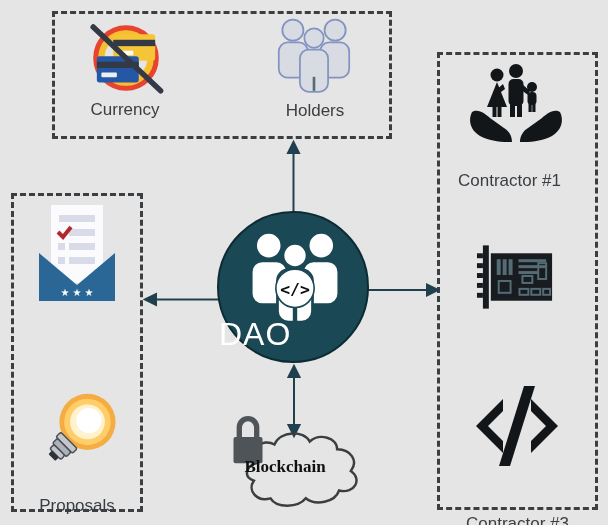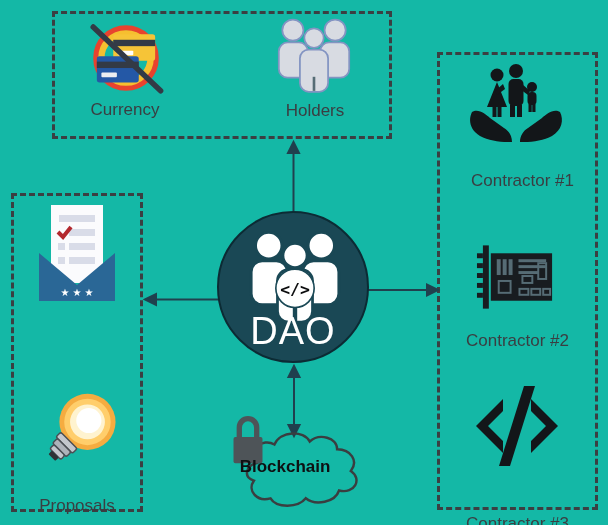--- a/index.html
+++ b/index.html
@@ -1,36 +1,36 @@
 <!DOCTYPE html>
 <html><head>
 <meta charset="utf-8">
 <style>
   html,body{margin:0;padding:0;background:#566C75;}
   .canvas{
-    position:relative;width:608px;height:525px;background:#14b8a6;
+    position:relative;width:608px;height:525px;background:#e5e5e5;
     font-family:"Liberation Sans",sans-serif;overflow:hidden;
   }
   .dashed-box{position:absolute;border:3px dashed #3B3F42;box-sizing:border-box;}
   .icon{position:absolute;}
   .label{
     position:absolute;color:#3A3E42;font-size:17px;text-align:center;
     font-family:"Liberation Sans",sans-serif;
   }
   .dao-circle{
     position:absolute;left:217px;top:211px;width:152px;height:152px;
     border-radius:50%;background:#1A4855;border:2px solid #0C2B34;box-sizing:border-box;
   }
   .dao-label{
-    position:absolute;left:0;right:0;bottom:8px;text-align:center;
-    color:#FFFFFF;font-size:38px;letter-spacing:1px;
+    position:absolute;left:0;right:0;bottom:8px;
+    color:#FFFFFF;font-size:32px;letter-spacing:1px;
   }
   .blockchain-label{
     position:absolute;left:230px;top:457px;width:110px;text-align:center;
-    color:#0E1012;font-size:17px;font-weight:700;
+    color:#0E1012;font-size:17px;font-weight:700;font-family:Liberation Serif, serif;
   }
   svg{display:block;}
   .arrow-layer{position:absolute;left:0;top:0;pointer-events:none;}
 </style>
 </head>
 <body>
 
 <div class="canvas">
 
   <div class="dashed-box" style="left:52px;top:11px;width:340px;height:128px;"></div>
@@ -140,21 +140,21 @@
       <circle cx="66" cy="27" r="5"></circle>
       <rect x="61.5" y="32" width="9" height="13" rx="4"></rect>
       <rect x="62.5" y="44" width="3.2" height="8"></rect>
       <rect x="66.3" y="44" width="3.2" height="8"></rect>
       <path d="M56,24 L64,31 L62,35 L54,29 Z"></path>
       <path d="M37,24 L29,31 L31,35 L39,29 Z"></path>
       <path d="M6,52 C2,60 4,70 14,76 C22,80 32,82 42,82 L46,82 C46,76 43,71 38,68 L24,58 C20,54 12,48 6,52 Z"></path>
       <path d="M94,52 C98,60 96,70 86,76 C78,80 68,82 58,82 L54,82 C54,76 57,71 62,68 L76,58 C80,54 88,48 94,52 Z"></path>
     </g>
   </svg>
-  <div class="label" style="left:442px;top:171px;width:161px;">Contractor #1</div>
+  <div class="label" style="left:429px;top:171px;width:161px;">Contractor #1</div>
 
   <svg class="icon" style="left:475px;top:243px;" width="84" height="70" viewBox="0 0 85 70">
     <g fill="#181C20">
       <rect x="8" y="2" width="6" height="64"></rect>
       <rect x="2" y="10" width="6" height="5"></rect>
       <rect x="2" y="20" width="6" height="5"></rect>
       <rect x="2" y="30" width="6" height="5"></rect>
       <rect x="2" y="40" width="6" height="5"></rect>
       <rect x="2" y="50" width="6" height="5"></rect>
       <rect x="16" y="10" width="62" height="48"></rect>
@@ -169,21 +169,20 @@
     </g>
     <g fill="none" stroke="#566C75" stroke-width="2">
       <rect x="24" y="38" width="12" height="12"></rect>
       <rect x="48" y="33" width="10" height="7"></rect>
       <rect x="45" y="46" width="9" height="6"></rect>
       <rect x="57" y="46" width="9" height="6"></rect>
       <rect x="69" y="46" width="7" height="6"></rect>
       <rect x="64" y="20" width="8" height="16"></rect>
     </g>
   </svg>
-  <div class="label" style="left:437px;top:331px;width:161px;">Contractor #2</div>
 
   <svg class="icon" style="left:467px;top:386px;" width="100" height="80" viewBox="0 0 100 80">
     <g fill="#131619">
       <path d="M36,13 L9,40 L36,67 L36,55 L21,40 L36,25 Z"></path>
       <path d="M64,13 L91,40 L64,67 L64,55 L79,40 L64,25 Z"></path>
       <polygon points="57,0 68,0 43,80 32,80"></polygon>
     </g>
   </svg>
   <div class="label" style="left:437px;top:476px;width:161px;margin-top:38px;">Contractor #3</div>
 

